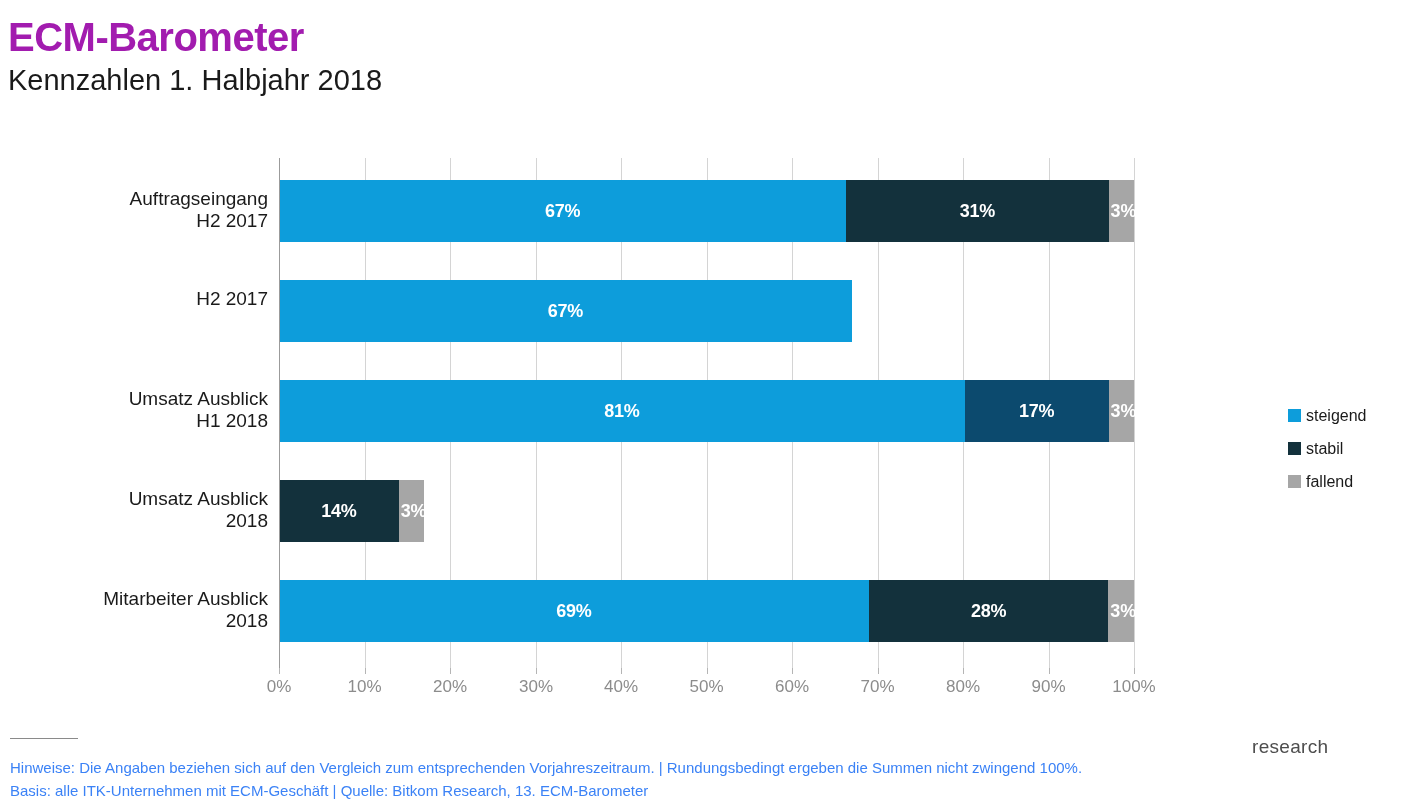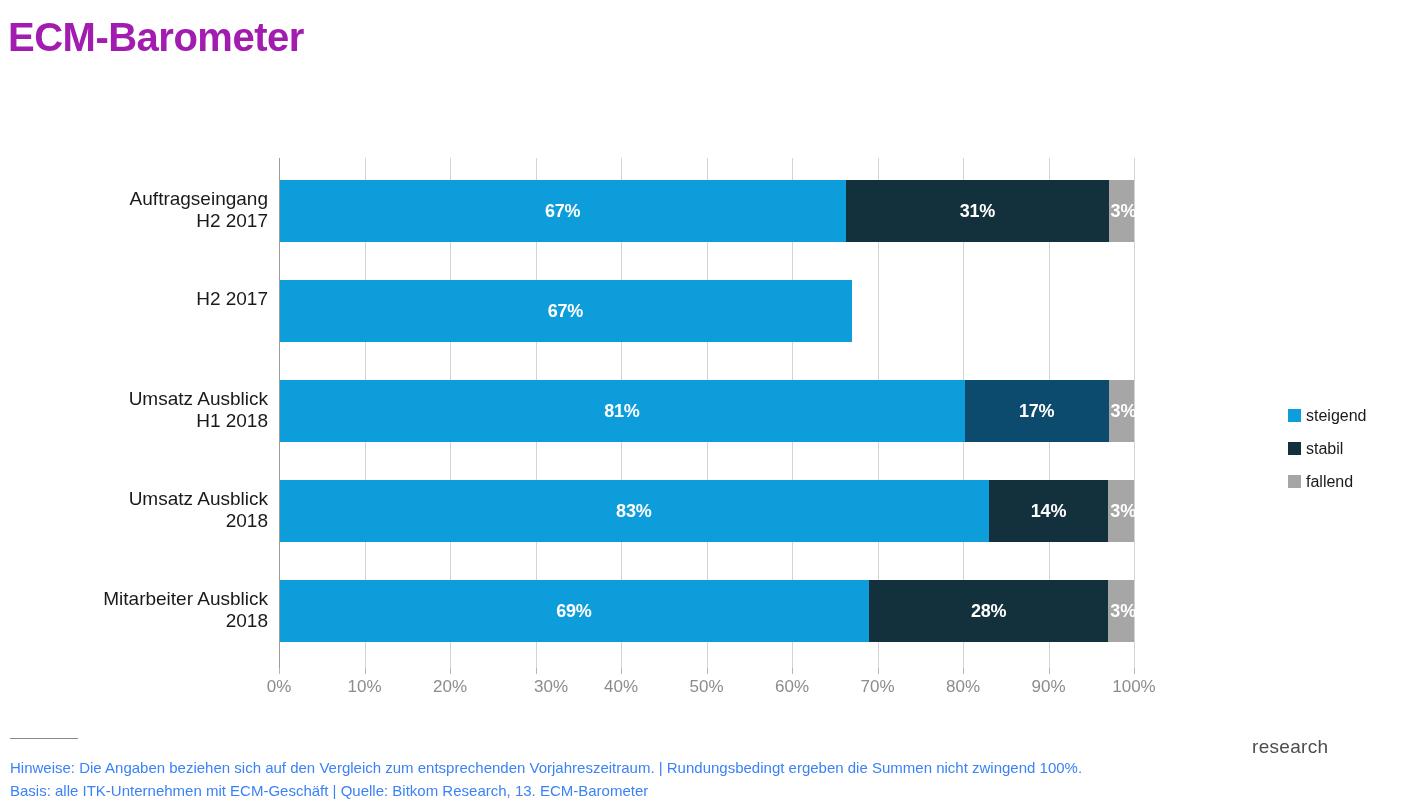--- a/index.html
+++ b/index.html
@@ -218,20 +218,21 @@
     line-height: 1;
     margin-top: 2px;
     letter-spacing: 0.3px;
   }
 </style>
 </head>
 <body>
 
 <div id="header">
   <h1 id="page-title">ECM-Barometer</h1>
+  <h2 id="page-subtitle">Kennzahlen 1. Halbjahr 2018</h2>
 </div>
 
 <div id="chart">
   <div id="cat-labels">
       <div class="cat-label" style="top: 30px;">
         <div>Auftragseingang</div>
         <div>H2 2017</div>
       </div>
       <div class="cat-label" style="top: 130px;">
         <div>H2 2017</div>
@@ -285,23 +286,20 @@
             <span class="seg-label">81%</span>
           </div>
           <div class="seg" style="width: 145.35px; background: #0c4a6e; align-items: center;">
             <span class="seg-label">17%</span>
           </div>
           <div class="seg narrow" style="width: 25.65px; background: rgb(166, 166, 166);">
             <span class="seg-label">3%</span>
           </div>
         </div>
         <div class="bar-row" style="top: 322px; height: 62px;">
-          <div class="seg" style="width: 709.65px; background: rgb(13, 157, 219);">
-            <span class="seg-label">83%</span>
-          </div>
           <div class="seg" style="width: 119.7px; background: rgb(19, 49, 60);">
             <span class="seg-label">14%</span>
           </div>
           <div class="seg narrow" style="width: 25.65px; background: rgb(166, 166, 166);">
             <span class="seg-label">3%</span>
           </div>
         </div>
         <div class="bar-row" style="top: 422px; height: 62px;">
           <div class="seg" style="width: 589.95px; background: rgb(13, 157, 219);">
             <span class="seg-label">69%</span>
@@ -316,21 +314,21 @@
       </div>
   </div>
   <div id="x-axis">
       <div class="tick-mark" style="left: 0px;"></div>
       <div class="tick-label" style="left: 0px;">0%</div>
       <div class="tick-mark" style="left: 85.5px;"></div>
       <div class="tick-label" style="left: 85.5px;">10%</div>
       <div class="tick-mark" style="left: 171px;"></div>
       <div class="tick-label" style="left: 171px;">20%</div>
       <div class="tick-mark" style="left: 256.5px;"></div>
-      <div class="tick-label" style="left: 272px;">30%</div>
+      <div class="tick-label" style="left: 257px;">30%</div>
       <div class="tick-mark" style="left: 342px;"></div>
       <div class="tick-label" style="left: 342px;">40%</div>
       <div class="tick-mark" style="left: 427.5px;"></div>
       <div class="tick-label" style="left: 427.5px;">50%</div>
       <div class="tick-mark" style="left: 513px;"></div>
       <div class="tick-label" style="left: 513px;">60%</div>
       <div class="tick-mark" style="left: 598.5px;"></div>
       <div class="tick-label" style="left: 598.5px;">70%</div>
       <div class="tick-mark" style="left: 684px;"></div>
       <div class="tick-label" style="left: 684px;">80%</div>

